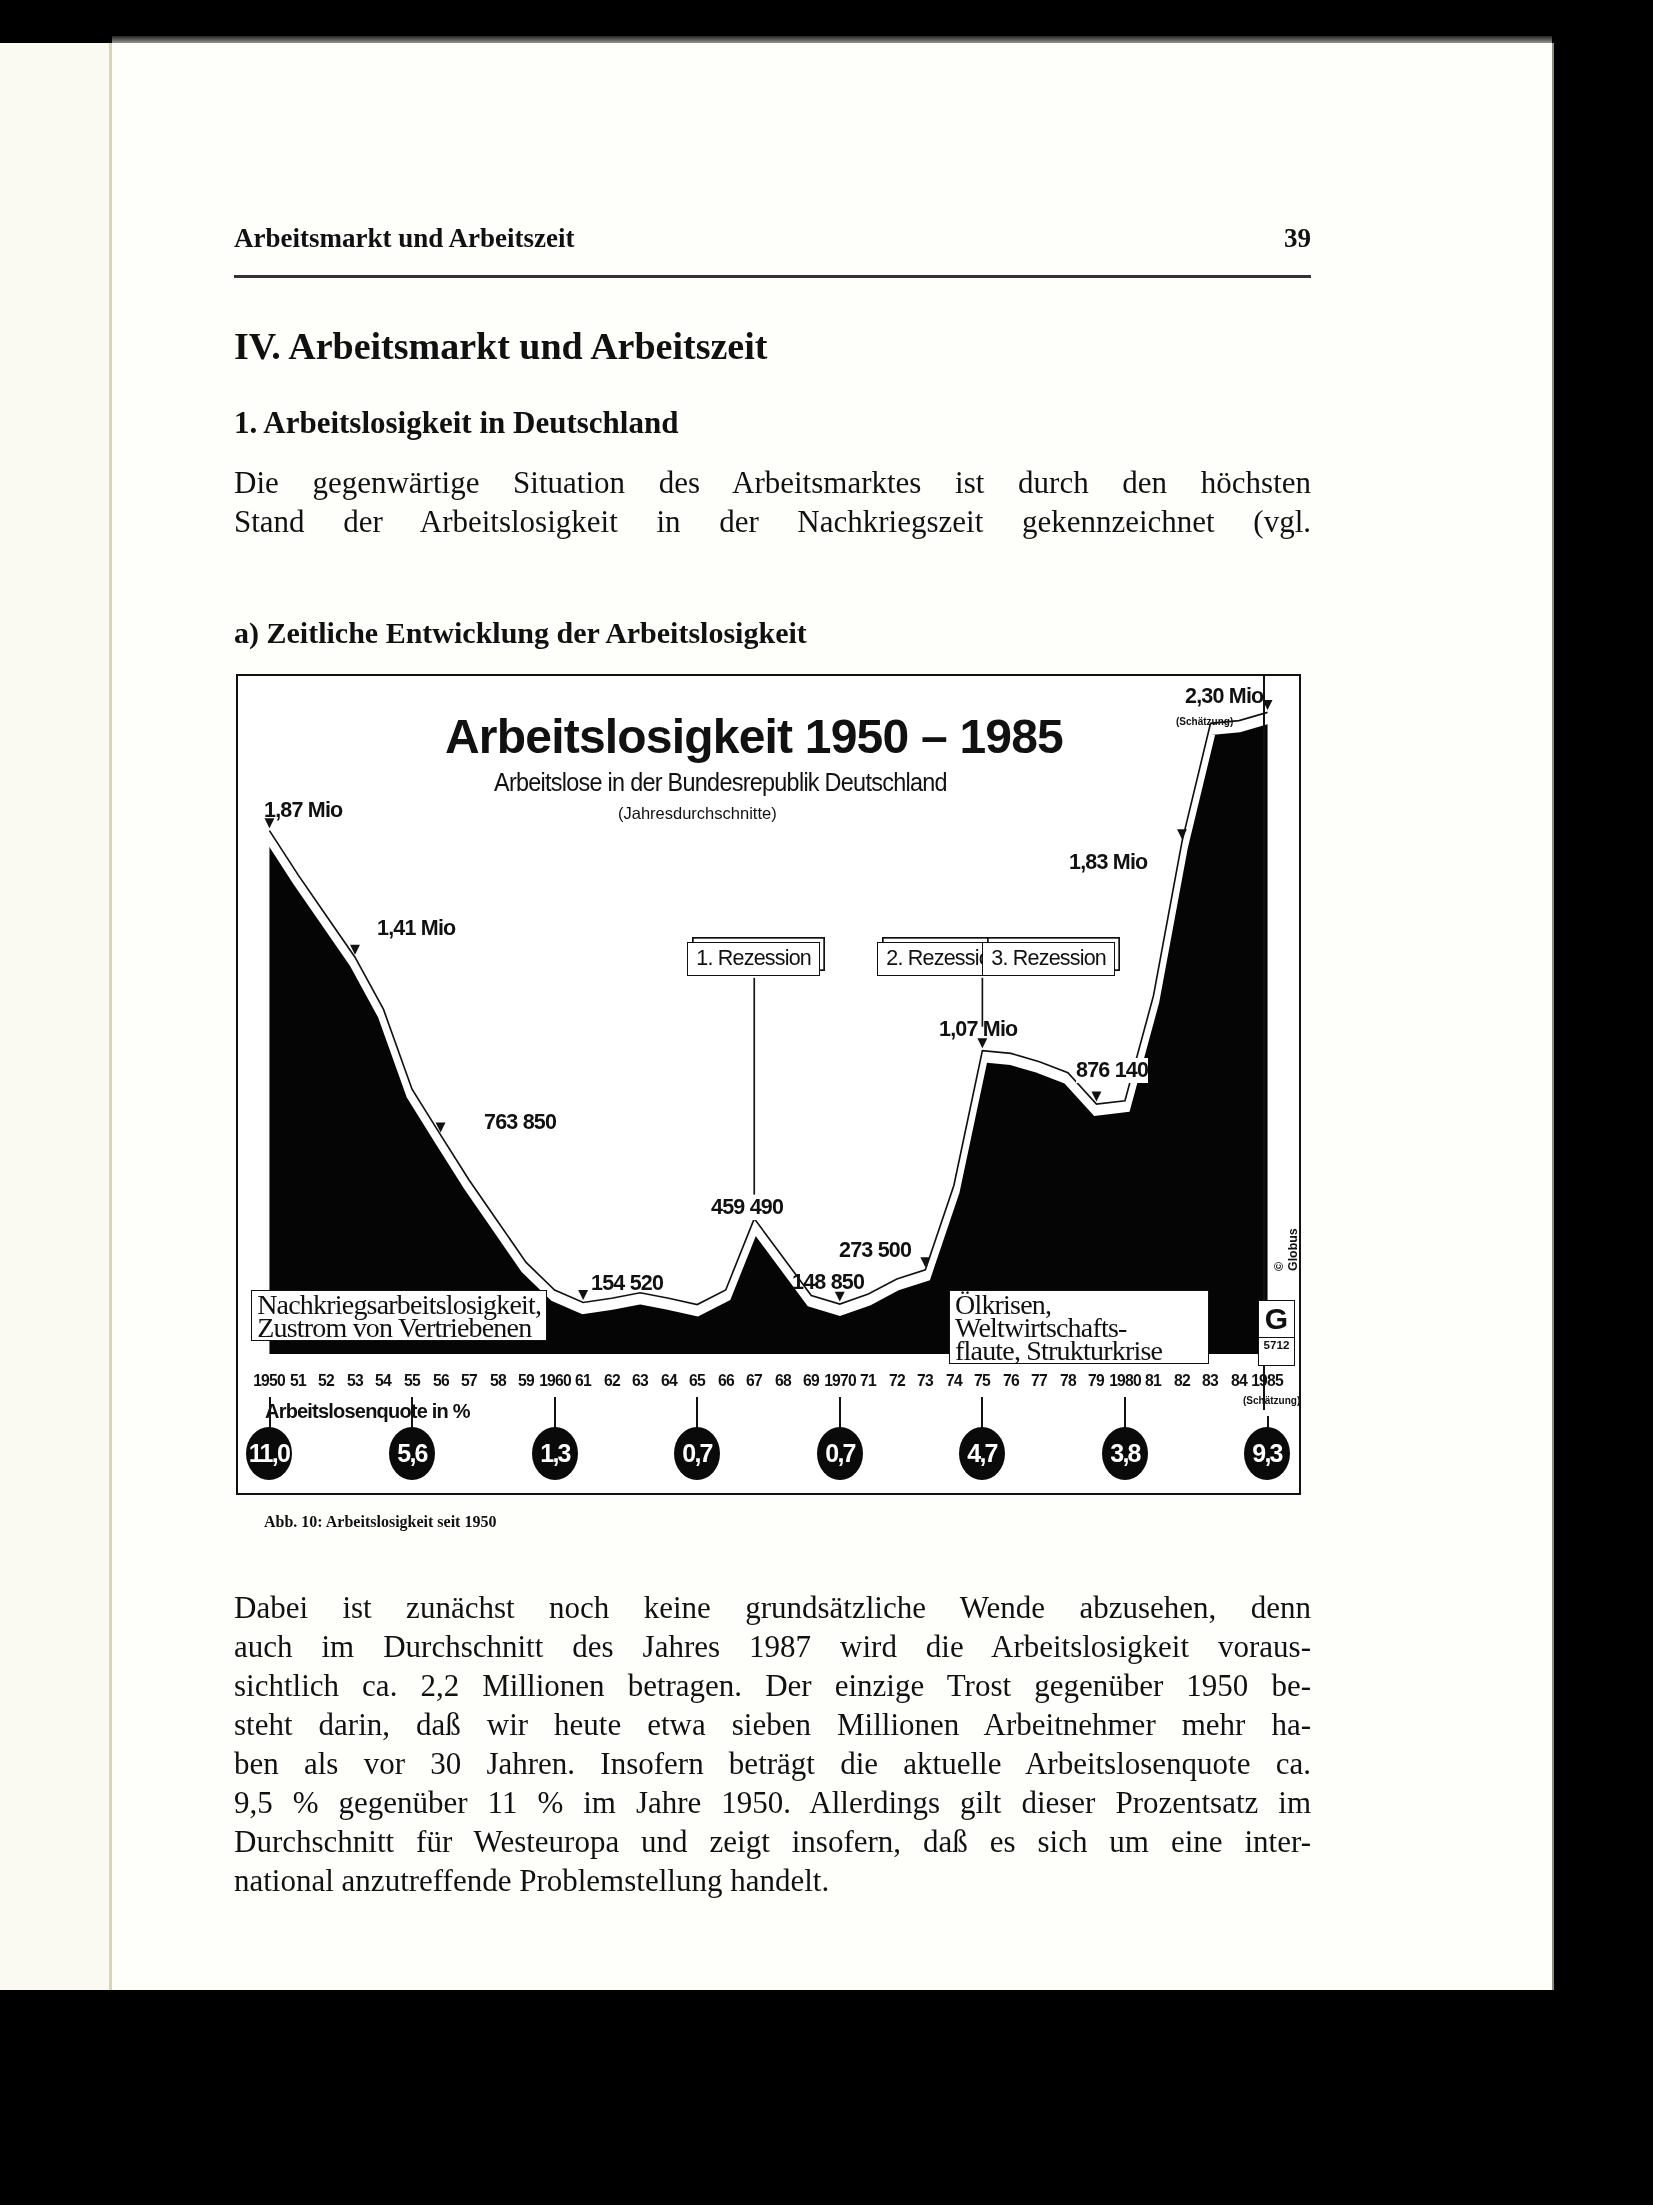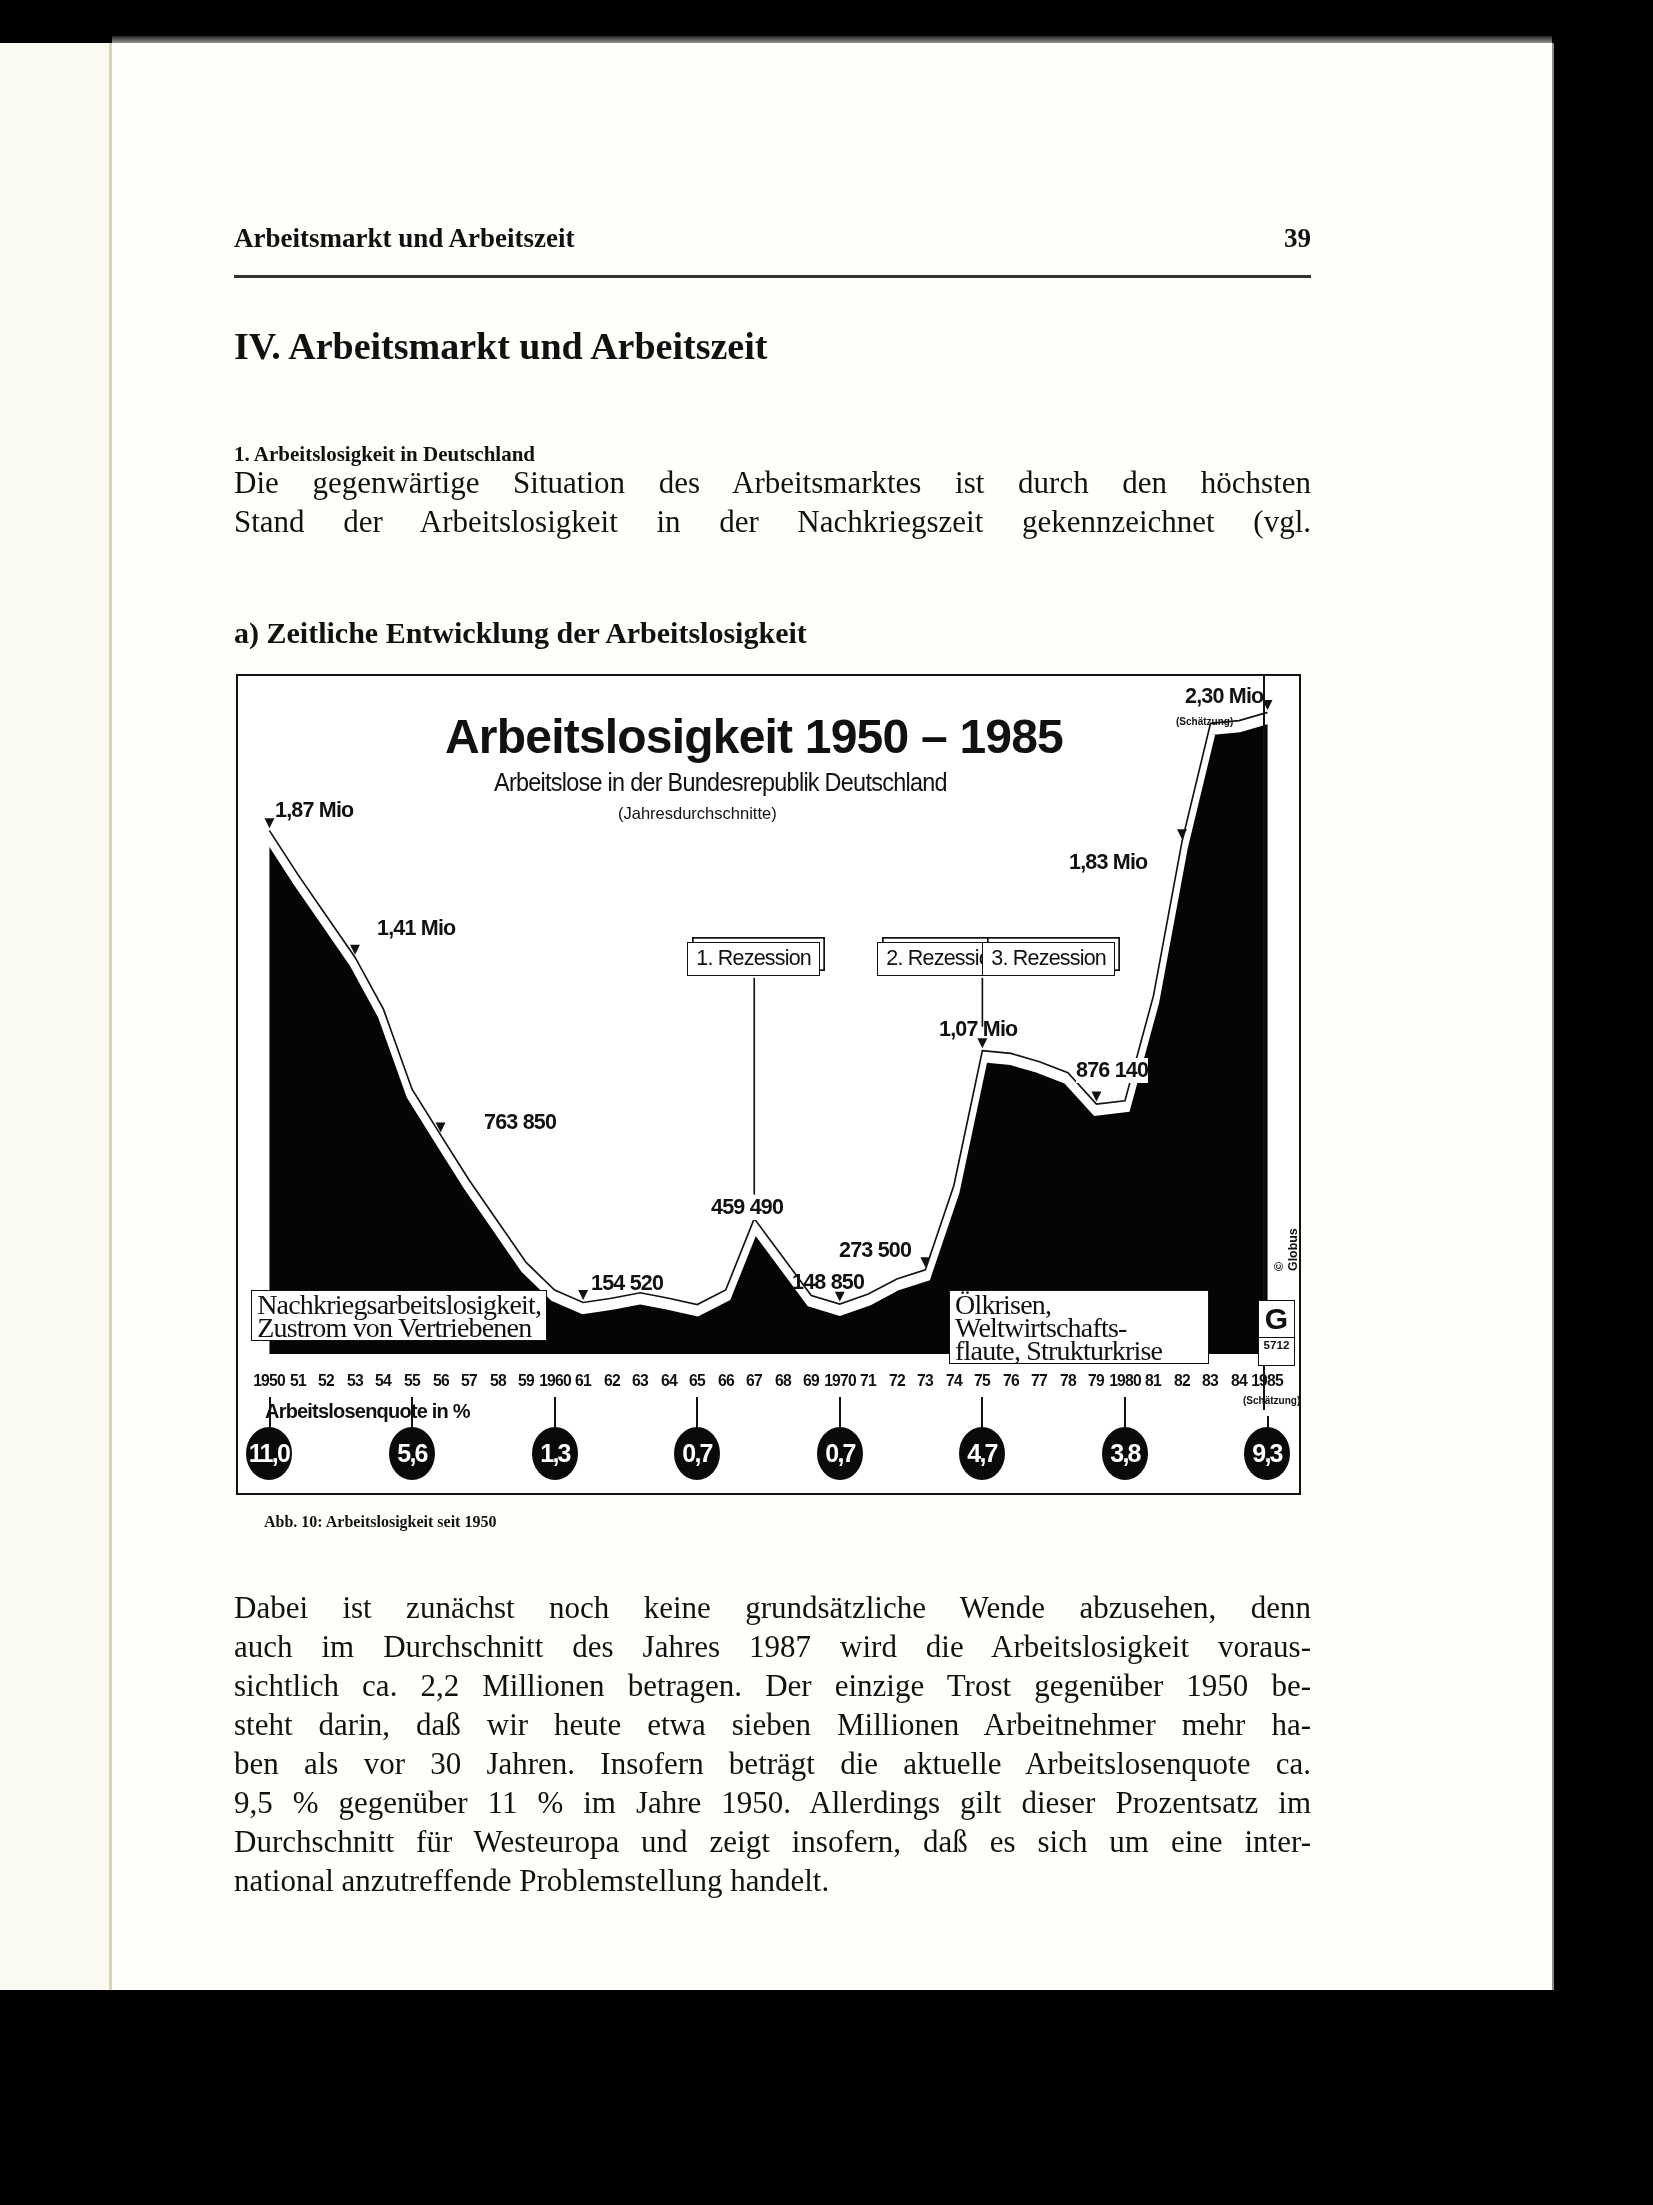--- a/index.html
+++ b/index.html
@@ -10,21 +10,21 @@
   .page { position:absolute; left:112px; top:43px; width:1440px; height:1947px; background:#fefefb;
           border-right:2.5px solid #8a8a80; }
   .top-shade { position:absolute; left:112px; top:36px; width:1440px; height:10px;
                background:linear-gradient(#222,#c8c8c0); }
   .running-head { position:absolute; left:234px; top:223px; width:1077px; height:33px;
                   font-weight:bold; font-size:27px; }
   .running-head .rh-title { position:absolute; left:0; top:0; }
   .running-head .rh-page { position:absolute; right:0; top:0; }
   .rule { position:absolute; left:234px; top:275px; width:1077px; height:2.5px; background:#333; }
   .h1 { position:absolute; left:234px; top:324px; font-size:38px; font-weight:bold; }
-  .h2 { position:absolute; left:234px; top:405px; font-size:21px; font-weight:bold;margin-top:37px; }
+  .h2 { position:absolute; left:234px; top:405px; font-size:31px; font-weight:bold; }
   .para { position:absolute; left:234px; width:1077px; font-size:31px; line-height:39px; text-align:justify; }
   .para .ln { display:block; text-align:justify; text-align-last:justify; white-space:nowrap; }
   .para .ln.last { text-align-last:left; }
   .h3 { position:absolute; left:234px; top:616px; font-size:30px; font-weight:bold; }
   .caption { position:absolute; left:234px; top:1513px; font-size:16px; font-weight:bold;margin-left:30px; }
 
   
   .figure { position:absolute; left:236px; top:674px; width:1061px; height:817px;
             border:2.5px solid #111; background:#fff; font-family:"Liberation Sans", sans-serif; }
   .fig-abs { position:absolute; }
@@ -92,21 +92,21 @@
       <path d="M 1239 29 L 1251 29 L 1245 41 Z" fill="#111"></path>
       <line x1="624.2571428571429" x2="624.2571428571429" y1="365" y2="627.1696304347827" stroke="#111" stroke-width="2"></line>
       <line x1="900.1428571428571" x2="900.1428571428571" y1="365" y2="424.10869565217394" stroke="#111" stroke-width="2"></line>
       <line x1="1141.5428571428572" x2="1141.5428571428572" y1="365" y2="365" stroke="#111" stroke-width="2"></line>
     </svg>
 
   <div class="fig-abs chart-title">Arbeitslosigkeit 1950 – 1985</div>
   <div class="fig-abs chart-sub">Arbeitslose in der Bundesrepublik Deutschland</div>
   <div class="fig-abs chart-note">(Jahresdurchschnitte)</div>
 
-  <div class="fig-abs lbl" style="left:37px;top:122px;">1,87 Mio</div>
+  <div class="fig-abs lbl" style="left:26px;top:122px;">1,87 Mio</div>
   <div class="fig-abs lbl" style="left:139px;top:240px;">1,41 Mio</div>
   <div class="fig-abs lbl" style="left:246px;top:434px;">763 850</div>
   <div class="fig-abs lbl" style="left:353px;top:595px;">154 520</div>
   <div class="fig-abs lbl" style="left:473px;top:519px;background:#fff;">459 490</div>
   <div class="fig-abs lbl" style="left:554px;top:594px;">148 850</div>
   <div class="fig-abs lbl" style="left:601px;top:562px;">273 500</div>
   <div class="fig-abs lbl" style="left:701px;top:341px;">1,07 Mio</div>
   <div class="fig-abs lbl" style="left:838px;top:382px;background:#fff;">876 140</div>
   <div class="fig-abs lbl" style="left:831px;top:174px;">1,83 Mio</div>
   <div class="fig-abs lbl" style="left:947px;top:8.3px;">2,30 Mio</div>

